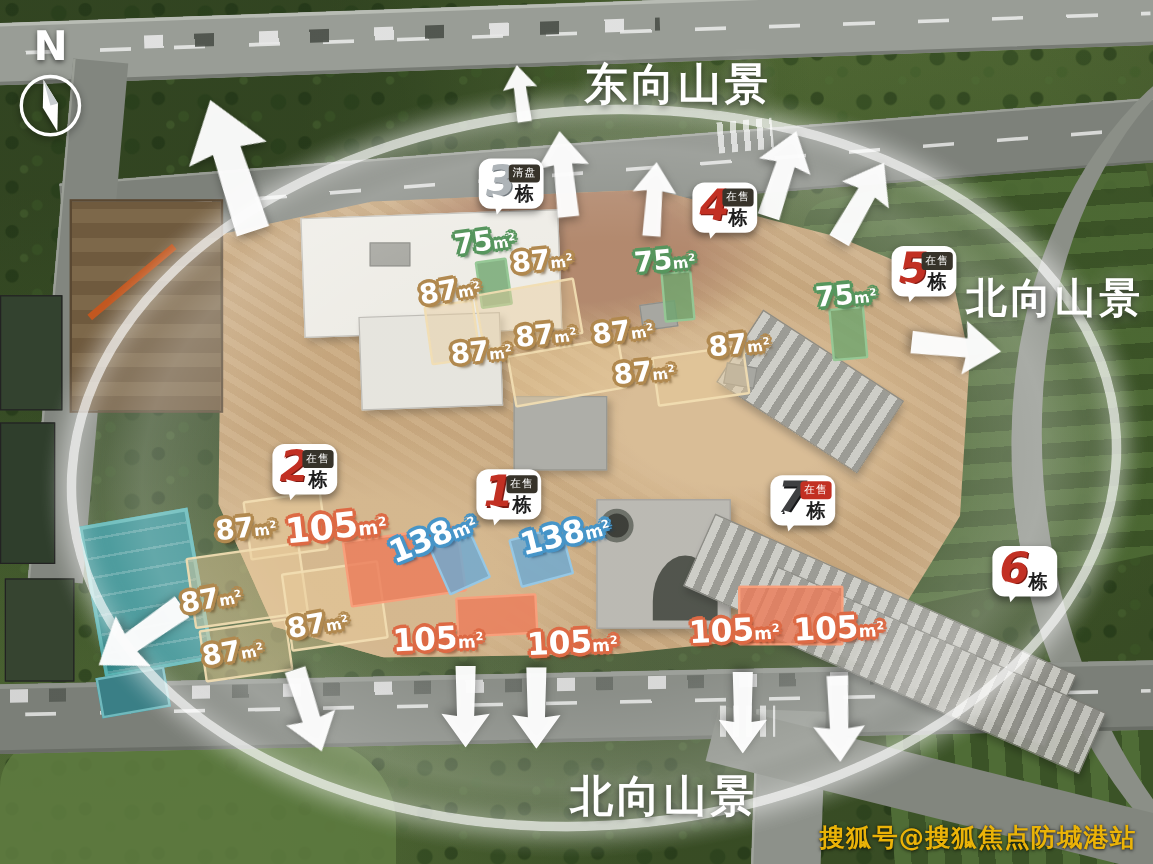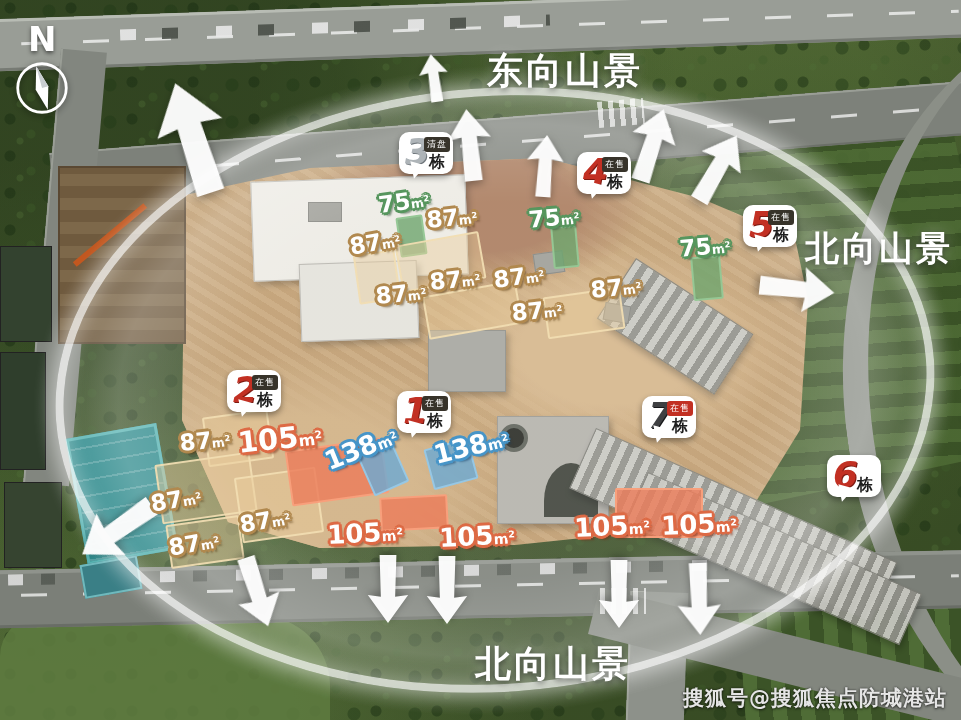--- a/index.html
+++ b/index.html
@@ -135,21 +135,21 @@
 
   .view-label{position:absolute;transform:translate(-50%,-50%);color:#fff;font-weight:900;
     letter-spacing:3px;white-space:nowrap;
     text-shadow:0 2px 6px rgba(0,0,0,.55),0 0 14px rgba(255,255,255,.35);}
 
   .compass{position:absolute;left:14px;top:22px;width:60px;height:112px;}
   .compass-n{font-size:34px;font-weight:900;color:#fff;margin-left:14px;line-height:1;
     text-shadow:0 2px 4px rgba(0,0,0,.55);}
   .compass-dial{margin-top:4px;filter:drop-shadow(0 2px 3px rgba(0,0,0,.45));}
 
-  .watermark{position:absolute;right:14px;bottom:8px;font-size:21px;font-weight:800;color:#e5e5e5;
+  .watermark{position:absolute;right:14px;bottom:8px;font-size:21px;font-weight:800;color:#eab308;
     letter-spacing:1px;text-shadow:0 1px 3px rgba(0,0,0,.65),0 0 2px rgba(0,0,0,.5);margin-top:37px;}
 </style>
 </head>
 <body>
 
 <div id="stage">
 
   <div class="sc grass"></div>
   <div class="sc trees"></div>
   <div class="sc fields-right"></div>

